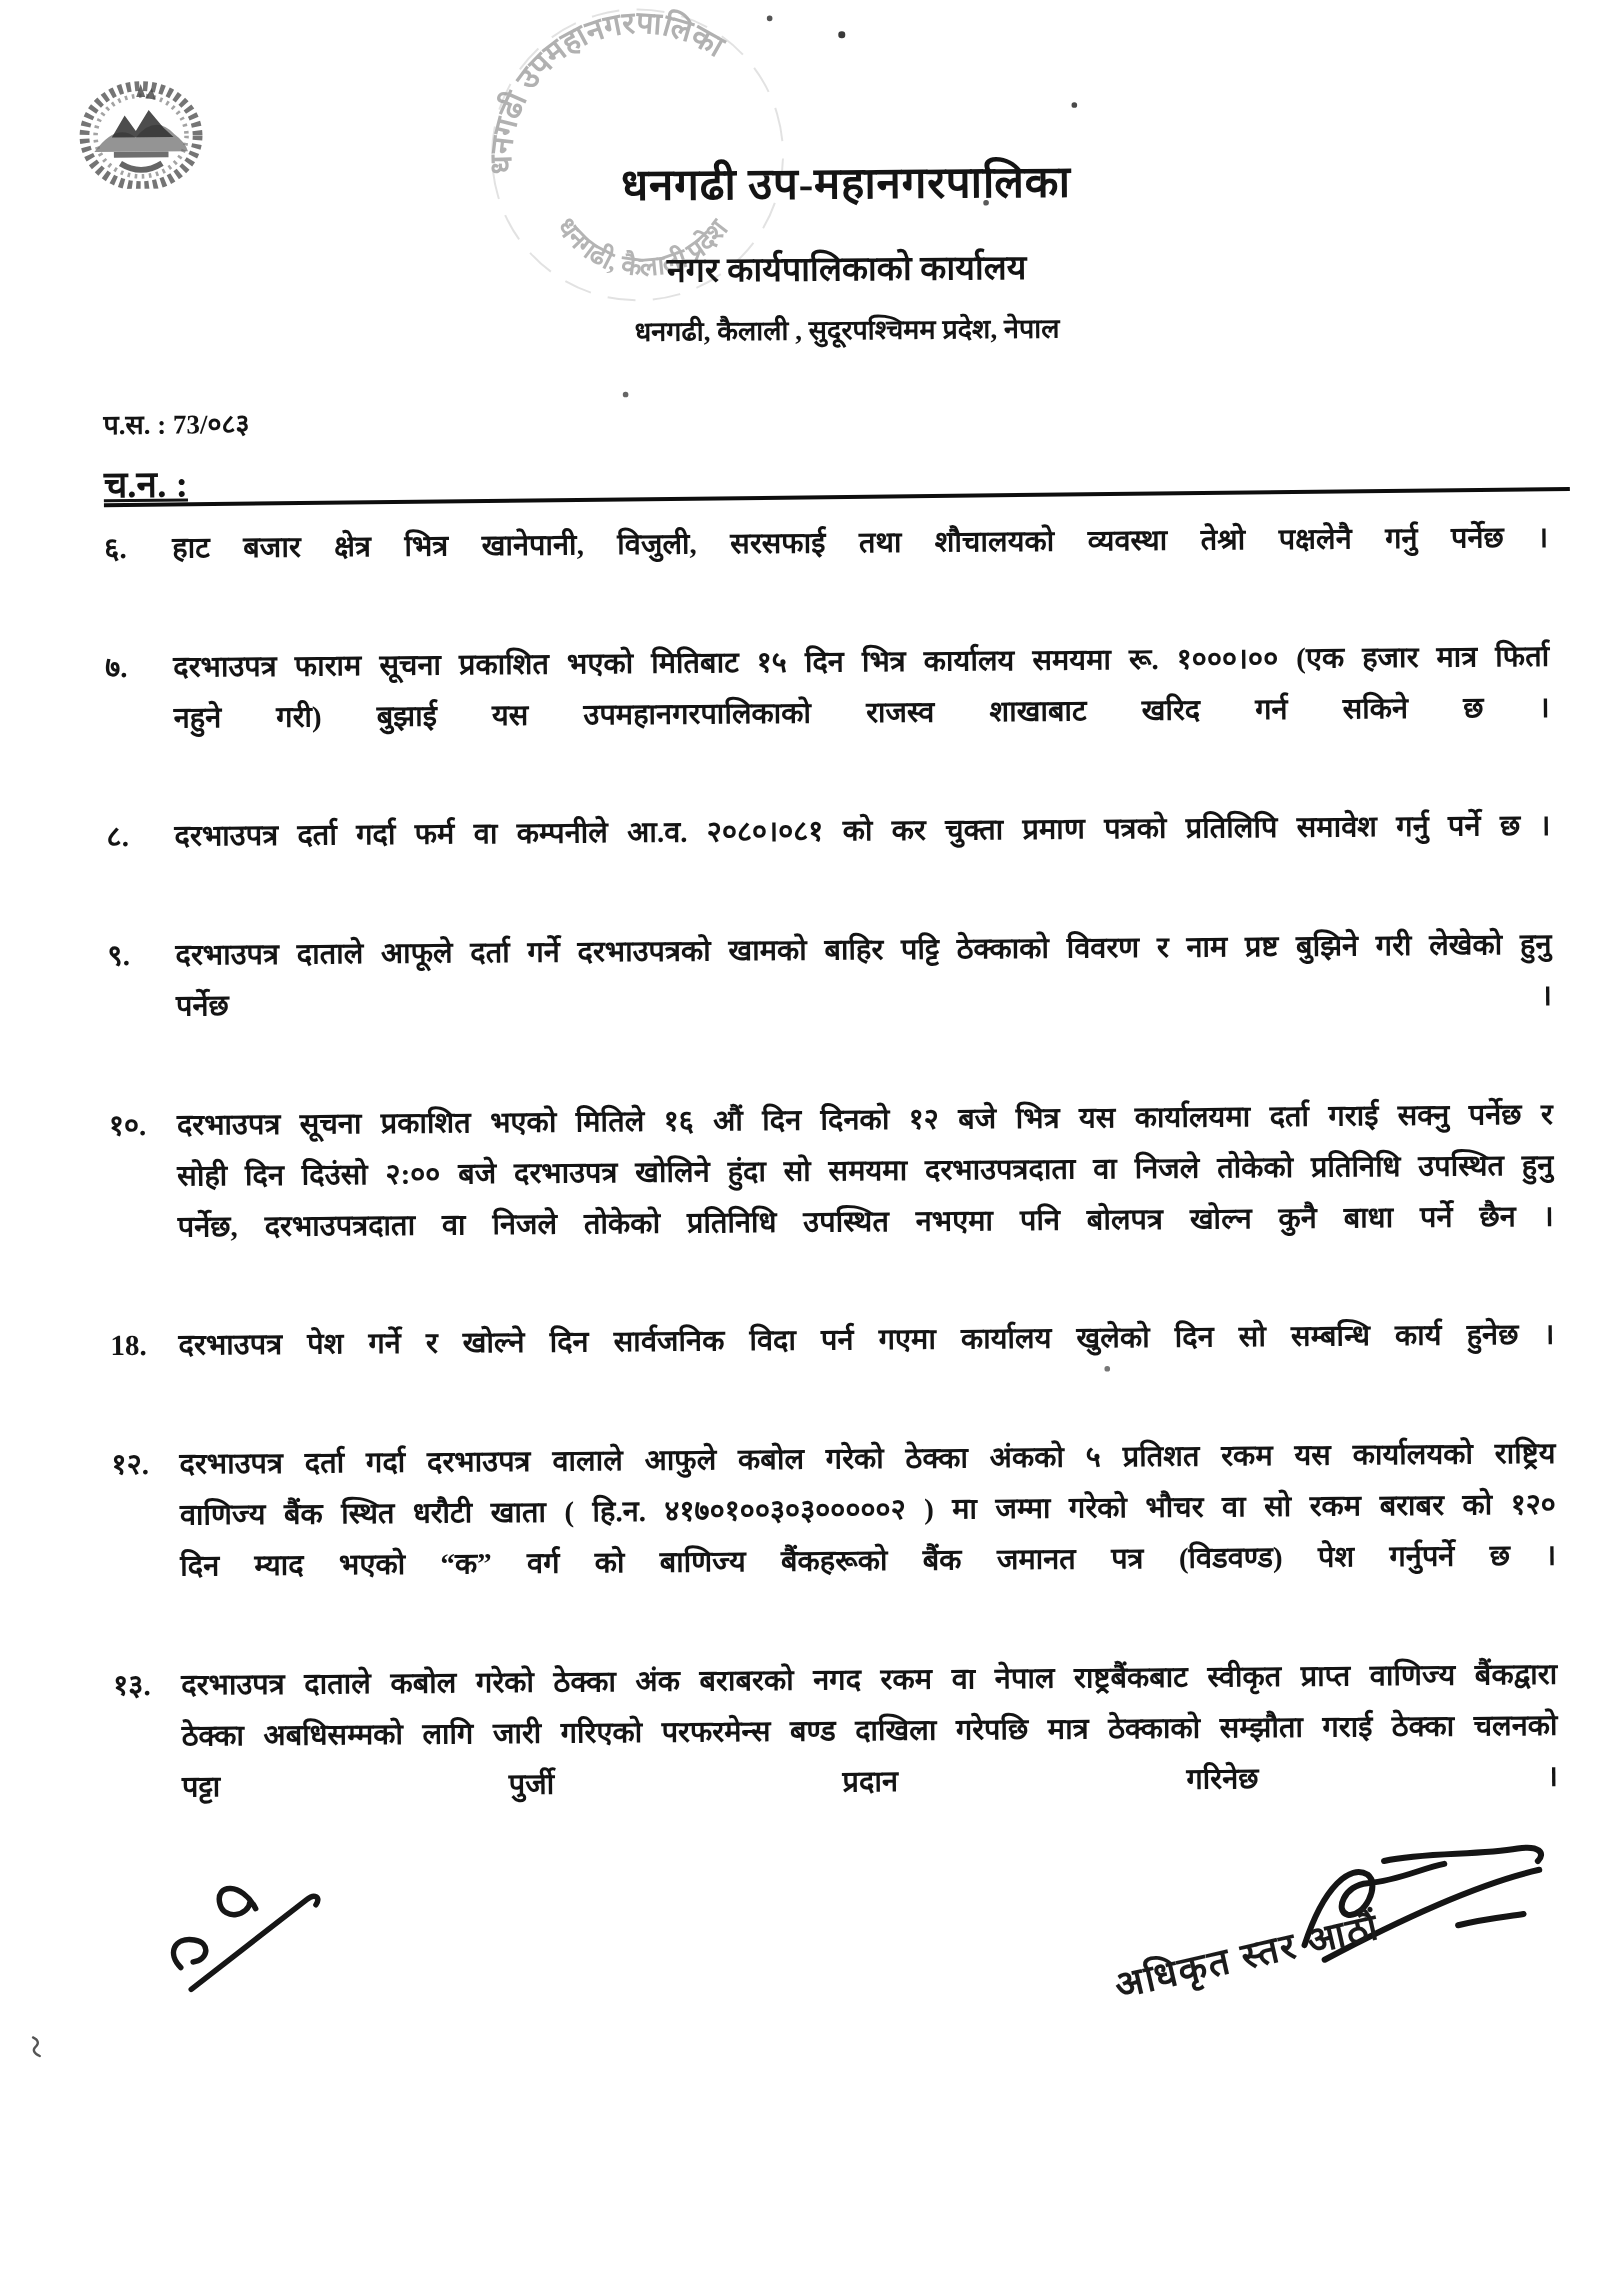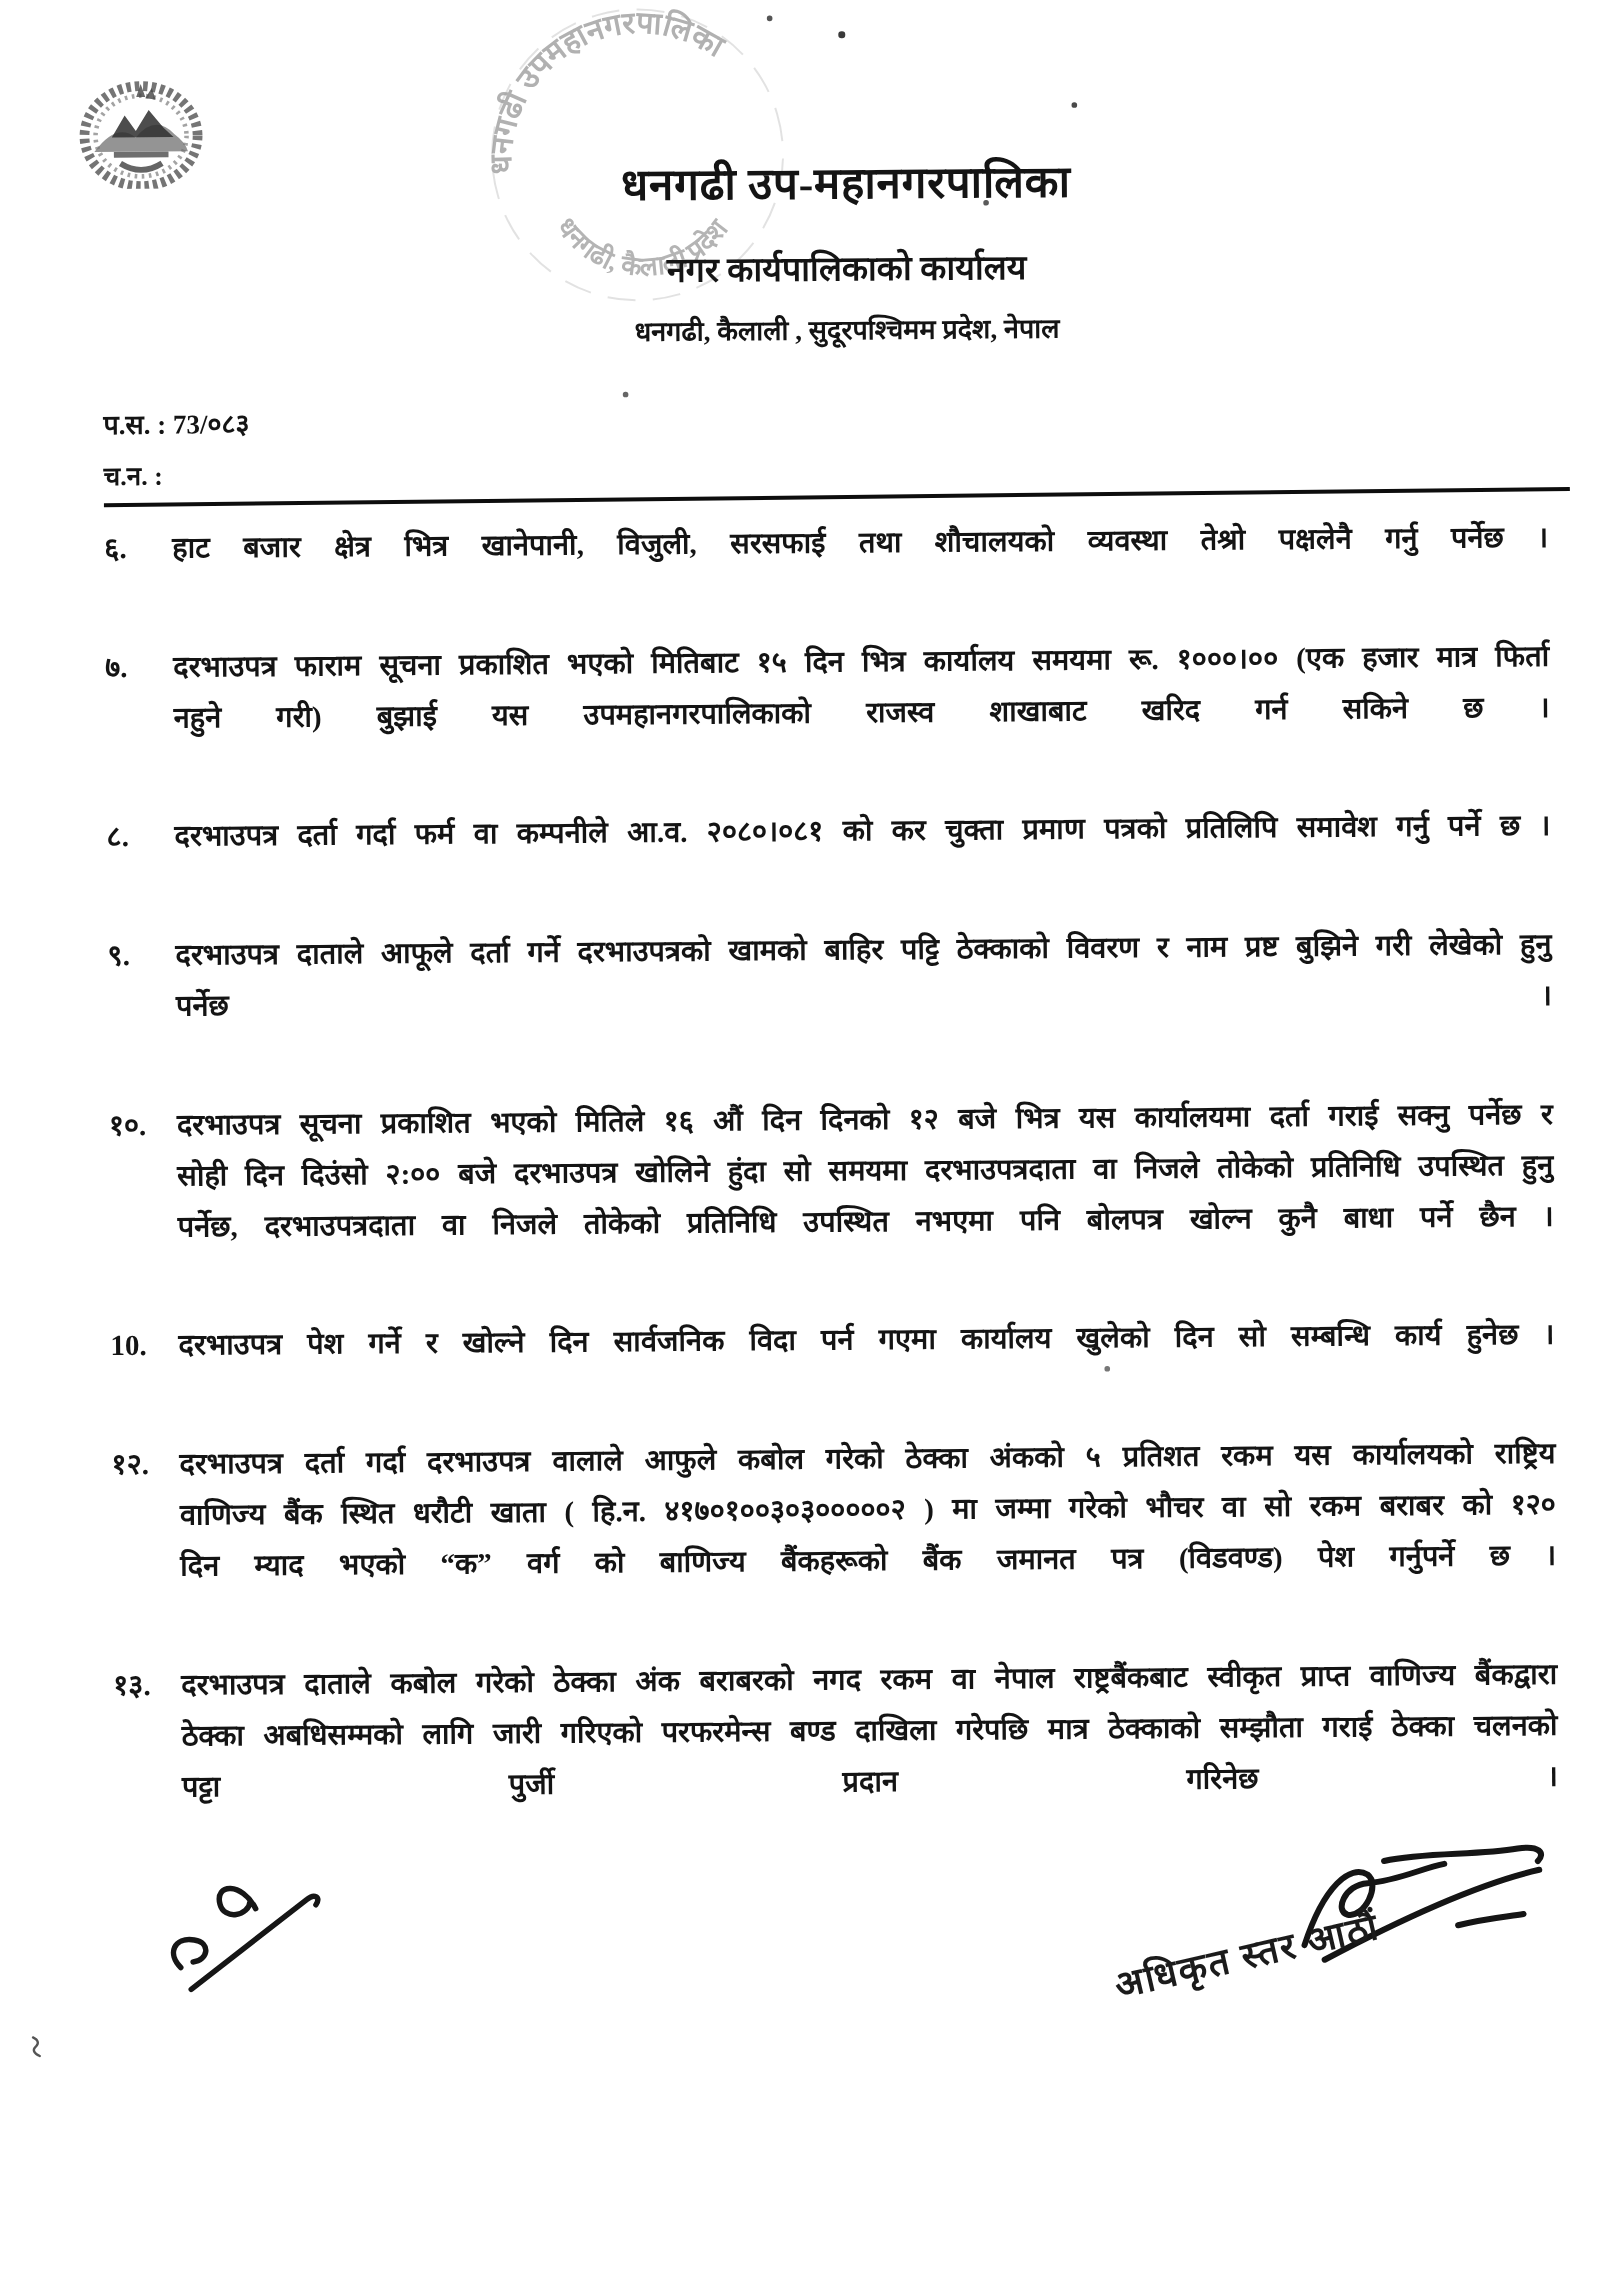--- a/index.html
+++ b/index.html
@@ -20,21 +20,21 @@
             opacity:.55; transform:rotate(-16deg); pointer-events:none; }
   .org-name   { position:absolute; top:151px;  left:80px; width:1529px; text-align:center;
                 font-size:44px; font-weight:700; letter-spacing:0.7px; }
   .office-name{ position:absolute; top:244px; left:80px; width:1529px; text-align:center;
                 font-size:34px; font-weight:700; }
   .address    { position:absolute; top:310px; left:80px; width:1529px; text-align:center;
                 font-size:27px; font-weight:600; }
 
   
   .ref-ps { position:absolute; left:100px; top:399px; font-size:27px; font-weight:700; }
-  .ref-cn { position:absolute; left:100px; top:451px; font-size:26px; font-weight:700; }
+  .ref-cn { position:absolute; left:100px; top:451px; font-size:37px; font-weight:700;text-decoration:underline; }
   .rule   { position:absolute; left:100px; top:497px; width:1466px; height:4px;
             background:#0d0d0d; transform:rotate(-0.18deg); transform-origin:left center; }
 
   
   .list { position:absolute; left:100px; top:517px; width:1444px; }
   .item { display:flex; margin-bottom:16.7px; font-size:29px; font-weight:600; line-height:51px; }
   .item .num { flex:0 0 68px; }
   .item .txt { flex:1; text-align:justify; word-spacing:0.33em; }
   .item .txt::after { content:""; display:inline-block; width:100%; }
 
@@ -113,21 +113,21 @@
       </div>
       <div class="item">
         <span class="num">९.</span>
         <span class="txt">दरभाउपत्र दाताले आफूले दर्ता गर्ने दरभाउपत्रको खामको बाहिर पट्टि ठेक्काको विवरण र नाम प्रष्ट बुझिने गरी लेखेको हुनु पर्नेछ ।</span>
       </div>
       <div class="item">
         <span class="num">१०.</span>
         <span class="txt">दरभाउपत्र सूचना प्रकाशित भएको मितिले १६ औं दिन दिनको १२ बजे भित्र यस कार्यालयमा दर्ता गराई सक्नु पर्नेछ र सोही दिन दिउंसो २:०० बजे दरभाउपत्र खोलिने हुंदा सो समयमा दरभाउपत्रदाता वा निजले तोकेको प्रतिनिधि उपस्थित हुनु पर्नेछ, दरभाउपत्रदाता वा निजले तोकेको प्रतिनिधि उपस्थित नभएमा पनि बोलपत्र खोल्न कुनै बाधा पर्ने छैन ।</span>
       </div>
       <div class="item">
-        <span class="num">10.</span>
+        <span class="num">18.</span>
         <span class="txt">दरभाउपत्र पेश गर्ने र खोल्ने दिन सार्वजनिक विदा पर्न गएमा कार्यालय खुलेको दिन सो सम्बन्धि कार्य हुनेछ ।</span>
       </div>
       <div class="item">
         <span class="num">१२.</span>
         <span class="txt">दरभाउपत्र दर्ता गर्दा दरभाउपत्र वालाले आफुले कबोल गरेको ठेक्का अंकको ५ प्रतिशत रकम यस कार्यालयको राष्ट्रिय वाणिज्य बैंक स्थित धरौटी खाता ( हि.न. ४१७०१००३०३०००००२ ) मा जम्मा गरेको भौचर वा सो रकम बराबर को १२० दिन म्याद भएको “क” वर्ग को बाणिज्य बैंकहरूको बैंक जमानत पत्र (विडवण्ड) पेश गर्नुपर्ने छ ।</span>
       </div>
       <div class="item">
         <span class="num">१३.</span>
         <span class="txt">दरभाउपत्र दाताले कबोल गरेको ठेक्का अंक बराबरको नगद रकम वा नेपाल राष्ट्रबैंकबाट स्वीकृत प्राप्त वाणिज्य बैंकद्वारा ठेक्का अबधिसम्मको लागि जारी गरिएको परफरमेन्स बण्ड दाखिला गरेपछि मात्र ठेक्काको सम्झौता गराई ठेक्का चलनको पट्टा पुर्जी प्रदान गरिनेछ ।</span>
       </div>

